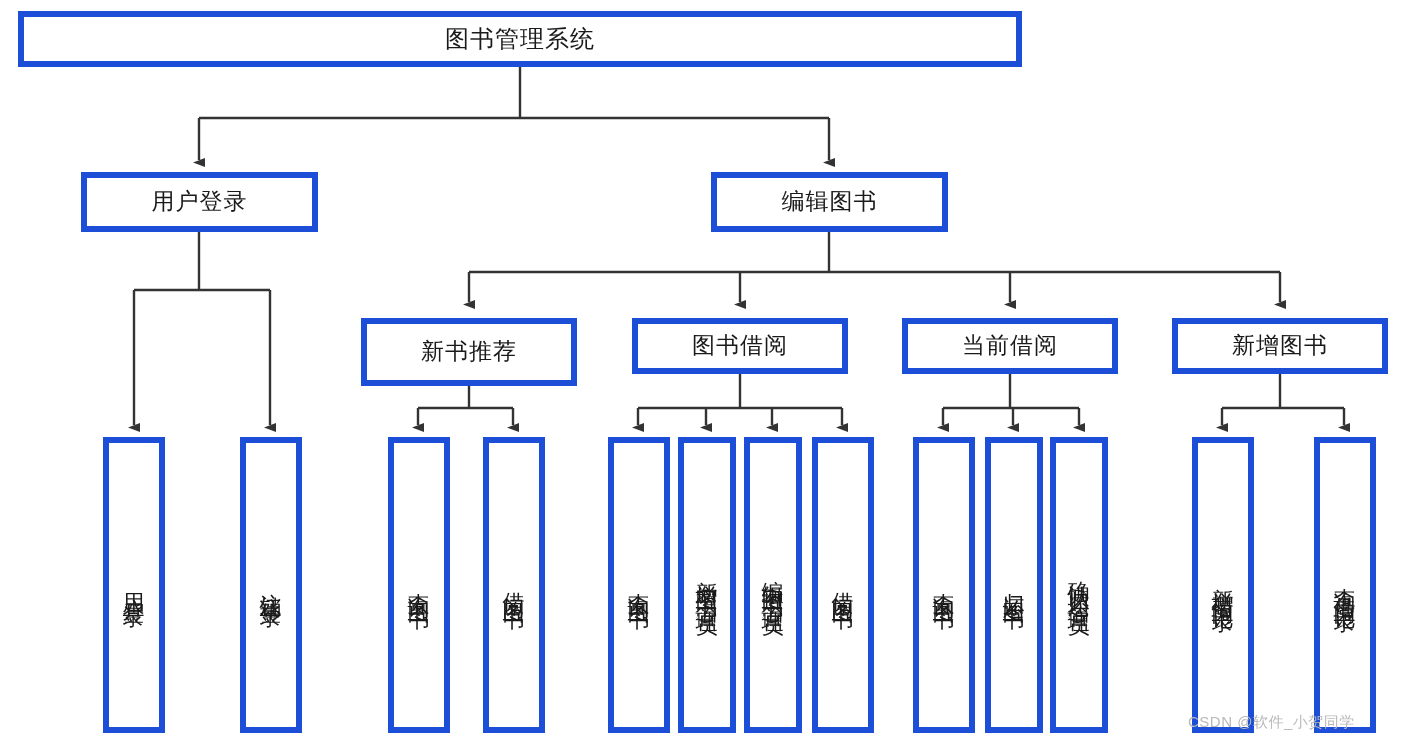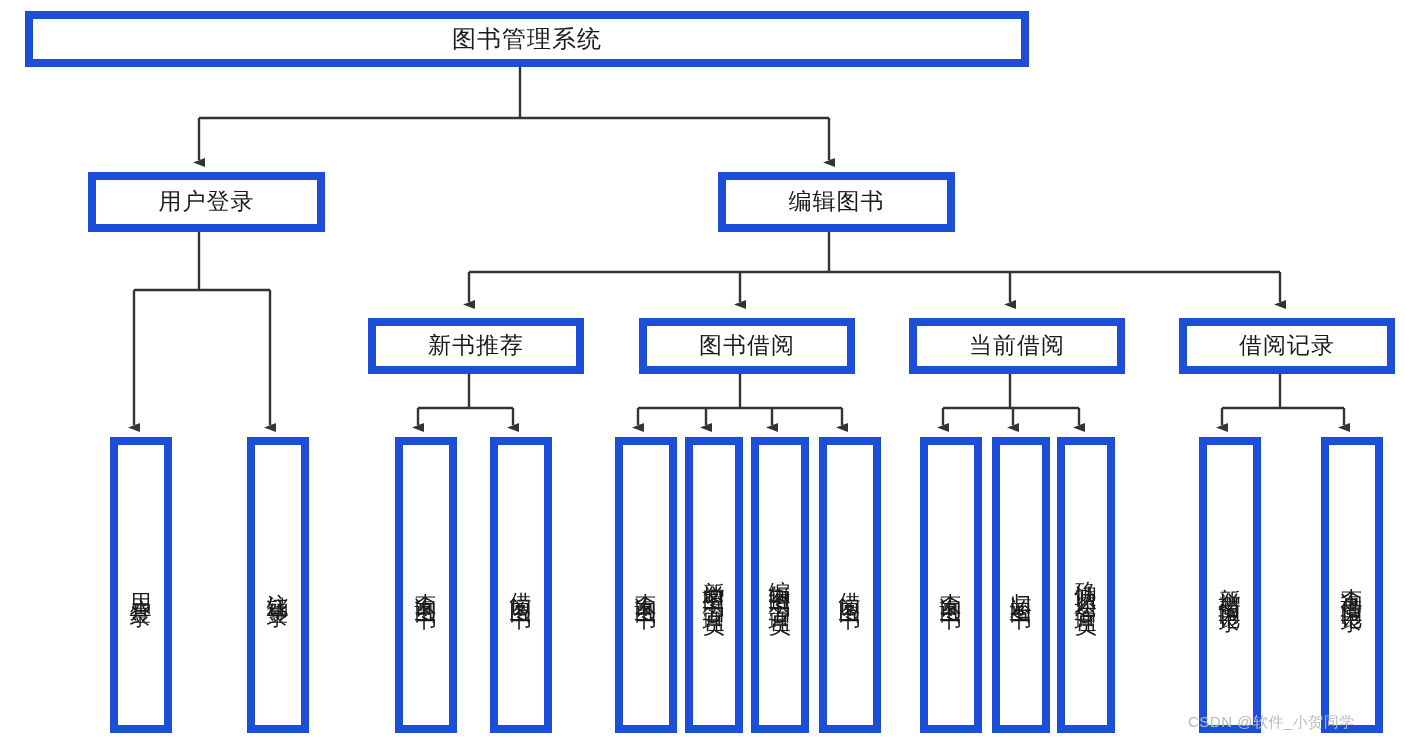--- a/index.html
+++ b/index.html
@@ -22,26 +22,25 @@
     left: 0;
     top: 0;
     width: 1405px;
     height: 747px;
     pointer-events: none;
   }
   .node {
     position: absolute;
     box-sizing: border-box;
     background: #ffffff;
-    border: 8px solid #1d4ed8;
+    border: 6px solid #1d4ed8;
     display: flex;
     align-items: center;
     justify-content: center;
     color: #1a1a1a;
-    margin-left: 7px;
   }
   .node-h {
     font-size: 23px;
     letter-spacing: 1px;
     line-height: 1.2;
     white-space: nowrap;
   }
   .node.root {
     font-size: 24px;
   }
@@ -129,31 +128,31 @@
     <span>图书管理系统</span>
   </div>
 
   <div class="node node-h" style="left:81px; top:172px; width:237px; height:60px;">
     <span>用户登录</span>
   </div>
   <div class="node node-h" style="left:711px; top:172px; width:237px; height:60px;">
     <span>编辑图书</span>
   </div>
 
-  <div class="node node-h" style="left:361px; top:318px; width:216px; height:56px;font-family:Liberation Serif, serif;">
+  <div class="node node-h" style="left:361px; top:318px; width:216px; height:68px;font-family:Liberation Serif, serif;">
     <span>新书推荐</span>
   </div>
   <div class="node node-h" style="left:632px; top:318px; width:216px; height:56px;">
     <span>图书借阅</span>
   </div>
   <div class="node node-h" style="left:902px; top:318px; width:216px; height:56px;align-items:center;">
     <span>当前借阅</span>
   </div>
   <div class="node node-h" style="left:1172px; top:318px; width:216px; height:56px;">
-    <span>借阅记录</span>
+    <span>新增图书</span>
   </div>
 
   <div class="node node-v" style="left:103px; top:437px; width:62px; height:296px;">
     <span class="vtext">用户登录</span>
   </div>
   <div class="node node-v" style="left:240px; top:437px; width:62px; height:296px;">
     <span class="vtext">注销登录</span>
   </div>
 
   <div class="node node-v" style="left:388px; top:437px; width:62px; height:296px;">

